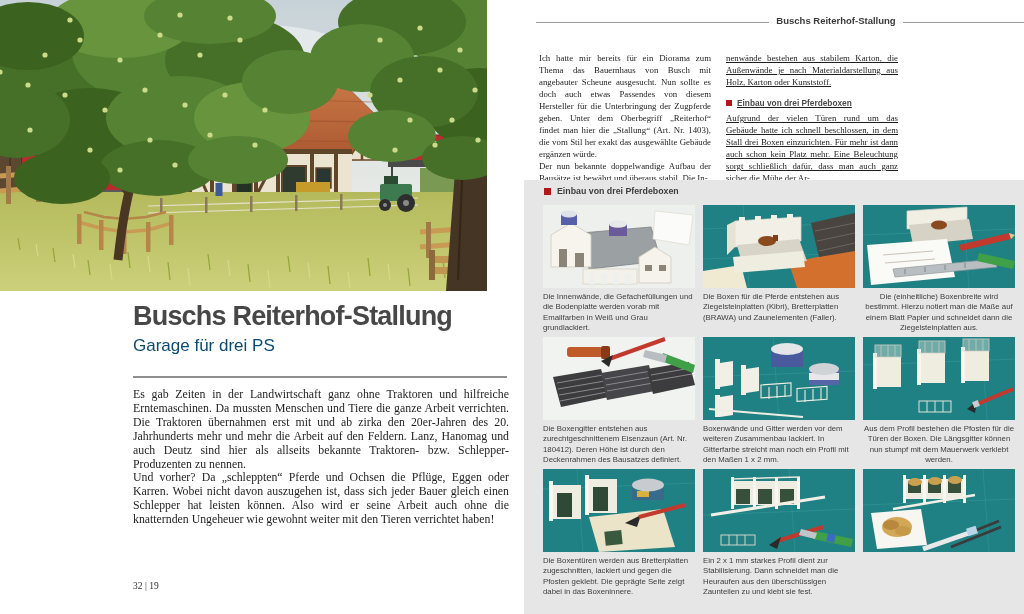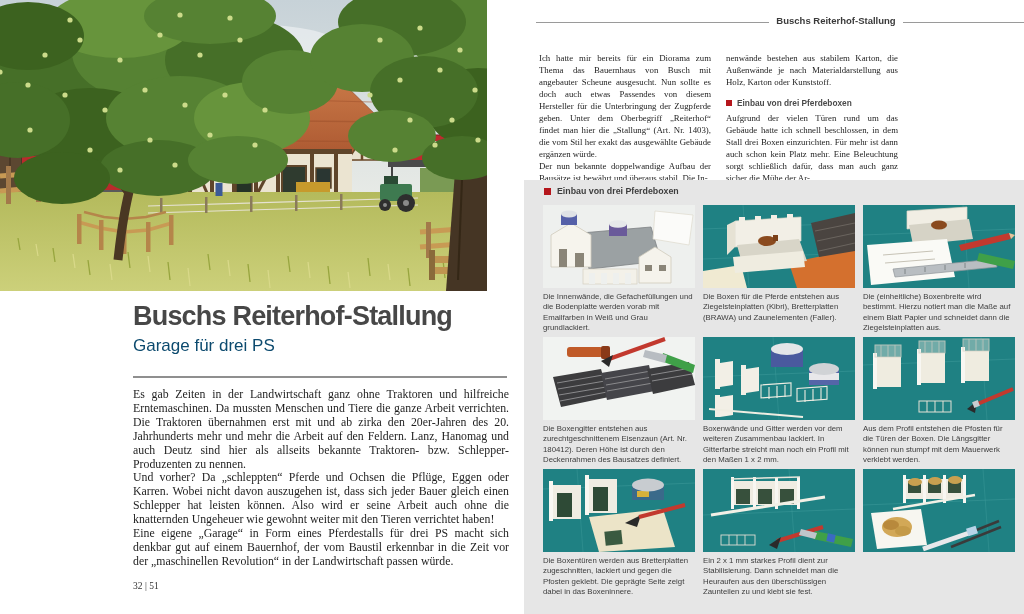--- a/index.html
+++ b/index.html
@@ -18,34 +18,34 @@
   .lp-pagenum{left:133px;top:581px;font-family:"Liberation Serif",serif;font-size:9.5px;color:#333;}
   
   .rp-rule-l{left:536px;top:22px;width:233px;height:1px;background:#9a9a9a;}
   .rp-rule-r{left:903px;top:22px;width:121px;height:1px;background:#9a9a9a;}
   .rp-header{left:769px;top:15px;width:134px;text-align:center;font-size:9.5px;font-weight:bold;color:#3a3a3a;}
   
   .rp-col{top:52px;width:172px;font-family:"Liberation Serif",serif;font-size:8.8px;
           line-height:12px;color:#1e1e1e;text-align:justify;}
   .rp-col p{margin:0;}
   .rp-col1{left:539px;}
-  .rp-col2{left:726px;}
+  .rp-col2{left:726px;text-decoration:underline;}
   .mini-head{display:flex;align-items:center;gap:5px;margin:9px 0 3px 0;
              font-family:"Liberation Sans",sans-serif;font-size:8.3px;font-weight:bold;color:#4a4a4a;}
   .redsq{width:6px;height:6px;flex:0 0 6px;}
   
   .band{left:524px;top:180px;width:500px;height:434px;background:#e6e6e6;}
   .band-head{left:544px;top:186px;display:flex;align-items:center;gap:6px;
              font-size:8.8px;font-weight:bold;color:#3d3d3d;}
   .band-head .redsq{width:7px;height:7px;flex:0 0 7px;}
   .step-photo{width:152px;height:83px;display:block;}
   .step-cap{width:152px;font-size:7.8px;line-height:10.3px;color:#3c3c3c;margin-top:4px;}
   .cell{position:absolute;width:152px;}
   
-  .c1{left:543px;} .c2{left:703px;} .c3{left:863px;}
+  .c1{left:543px;} .c2{left:703px;} .c3{left:863px;text-align:center;}
   .r1{top:205px;} .r2{top:337px;} .r3{top:469px;}
 </style>
 </head>
 <body>
 
 <div class="canvas">
 
   <svg class="abs farm-photo" viewBox="0 0 487 291" preserveAspectRatio="none">
     <defs>
       <linearGradient id="sky" x1="0" y1="0" x2="0" y2="1">
@@ -280,23 +280,22 @@
         <circle cx="435" cy="145" r="2.6"></circle>
     </g>
   </svg>
 
   <div class="abs lp-title">Buschs Reiterhof-Stallung</div>
   <div class="abs lp-subtitle">Garage für drei PS</div>
   <div class="abs lp-rule"></div>
   <div class="abs lp-body">
     <p>Es gab Zeiten in der Landwirtschaft ganz ohne Traktoren und hilfreiche Erntemaschinen. Da mussten Menschen und Tiere die ganze Arbeit verrichten. Die Traktoren übernahmen erst mit und ab zirka den 20er-Jahren des 20. Jahrhunderts mehr und mehr die Arbeit auf den Feldern. Lanz, Hanomag und auch Deutz sind hier als allseits bekannte Traktoren- bzw. Schlepper-Produzenten zu nennen.</p>
     <p>Und vorher? Da „schleppten“ Pferde und Ochsen die Pflüge, Eggen oder Karren. Wobei nicht davon auszugehen ist, dass sich jeder Bauer gleich einen Schlepper hat leisten können. Also wird er seine Arbeit auch ohne die knatternden Ungeheuer wie gewohnt weiter mit den Tieren verrichtet haben!</p>
-    <p>Eine eigene „Garage“ in Form eines Pferdestalls für drei PS macht sich denkbar gut auf einem Bauernhof, der vom Baustil erkennbar in die Zeit vor der „maschinellen Revolution“ in der Landwirtschaft passen würde.</p>
-  </div>
-  <div class="abs lp-pagenum">32 | 51</div>
+  </div>
+  <div class="abs lp-pagenum">32 | 19</div>
 
   <div class="abs rp-rule-l"></div>
   <div class="abs rp-header">Buschs Reiterhof-Stallung</div>
   <div class="abs rp-rule-r"></div>
 
   <div class="abs rp-col rp-col1">
     <p>Ich hatte mir bereits für ein Diorama zum Thema das Bauernhaus von Busch mit angebauter Scheune ausgesucht. Nun sollte es doch auch etwas Passendes von diesem Hersteller für die Unterbringung der Zugpferde geben. Unter dem Oberbegriff „Reiterhof“ findet man hier die „Stallung“ (Art. Nr. 1403), die vom Stil her exakt das ausgewählte Gebäude ergänzen würde.</p>
     <p>Der nun bekannte doppelwandige Aufbau der Bausätze ist bewährt und überaus stabil. Die In-</p>
   </div>
   <div class="abs rp-col rp-col2">
@@ -479,21 +478,21 @@
       <g stroke="#e5e2d6" stroke-width="1" fill="none">
         <rect x="56" y="64" width="32" height="11"></rect>
         <line x1="64" y1="64" x2="64" y2="75"></line>
           <line x1="72" y1="64" x2="72" y2="75"></line>
           <line x1="80" y1="64" x2="80" y2="75"></line>
       </g>
       <line x1="112" y1="68" x2="150" y2="52" stroke="#c2392e" stroke-width="4"></line>
       <polygon points="104,72 114,64 112,76" fill="#2a2a2a"></polygon>
       <rect x="110" y="64" width="6" height="6" fill="#c9ccd0" transform="rotate(-22 113 67)"></rect>
     </svg>
-    <div class="step-cap">Aus dem Profil entstehen die Pfosten für die Türen der Boxen. Die Längsgitter können nun stumpf mit dem Mauerwerk verklebt werden.</div>
+    <div class="step-cap">Aus dem Profil bestehen die Pfosten für die Türen der Boxen. Die Längsgitter können nun stumpf mit dem Mauerwerk verklebt werden.</div>
   </div>
 
   <div class="cell c1 r3">
     <svg class="step-photo" viewBox="0 0 152 83" preserveAspectRatio="none">
       <rect width="152" height="83" fill="#1f8183"></rect>
       <line x1="0" y1="20" x2="152" y2="14" stroke="#46a0a0" stroke-width="0.7" opacity="0.6"></line>
       <line x1="34" y1="0" x2="40" y2="83" stroke="#46a0a0" stroke-width="0.7" opacity="0.5"></line>
       <polygon points="46,48 120,40 132,78 56,83" fill="#ece4c8"></polygon>
       <rect x="62" y="62" width="17" height="14" fill="#3a5a40" transform="rotate(-6 70 69)"></rect>
       <g>

